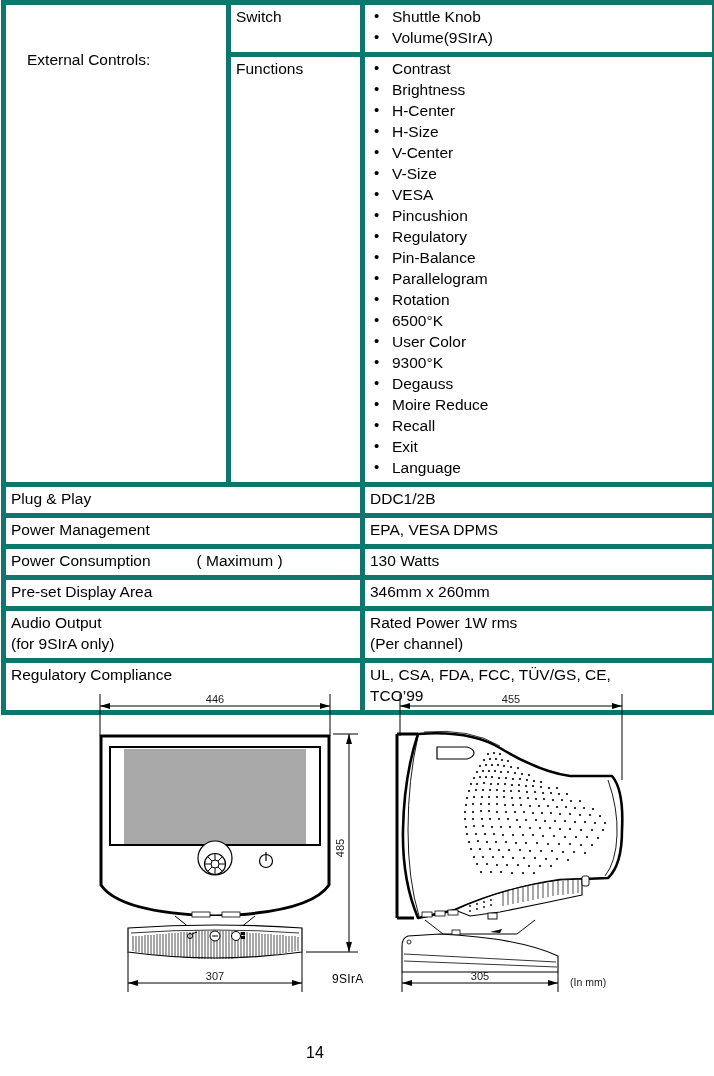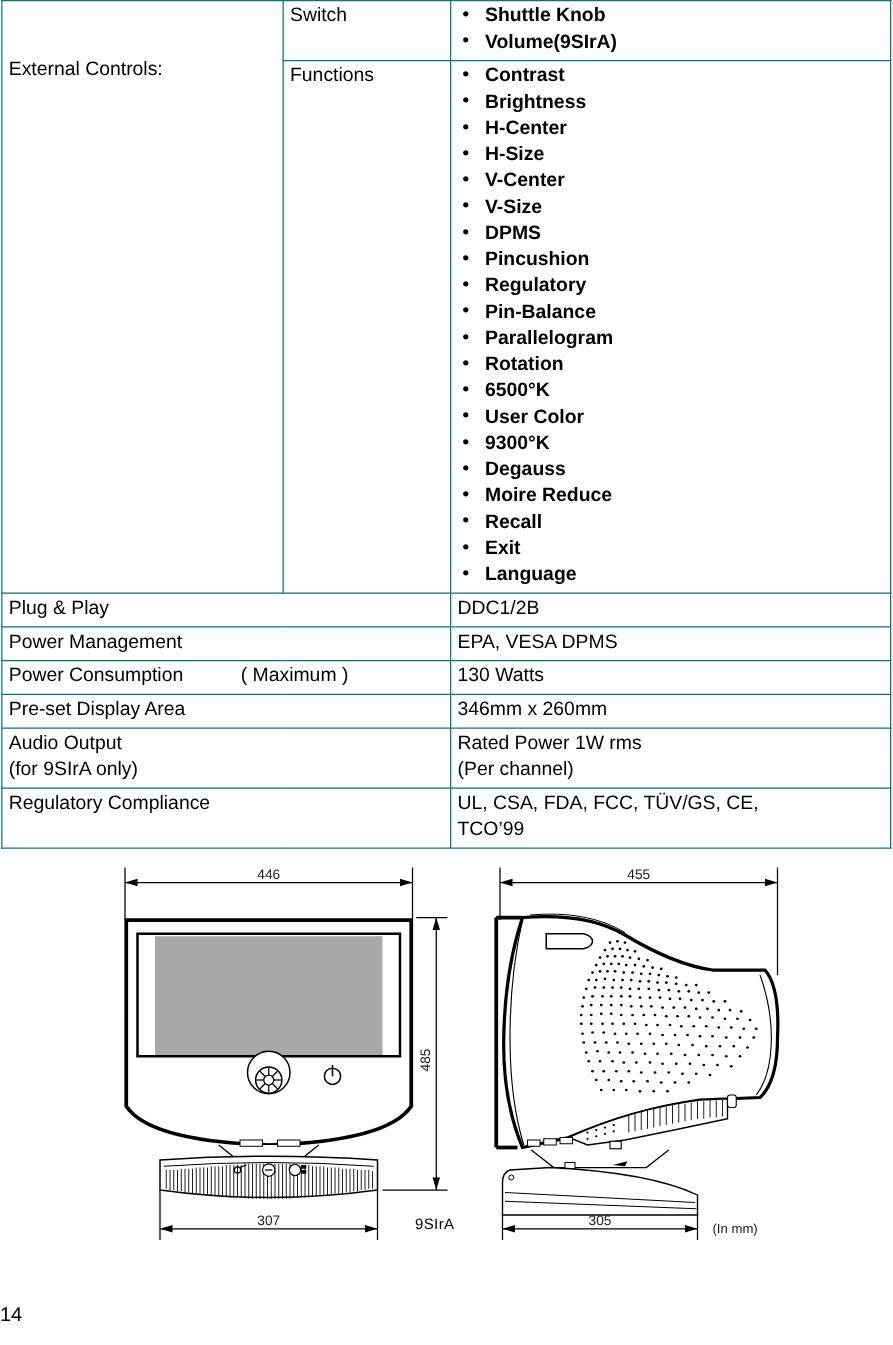--- a/index.html
+++ b/index.html
@@ -20,49 +20,48 @@
   .spec-table {
     position: absolute;
     left: 1px;
     top: 0px;
     width: 711px;
     border-collapse: collapse;
     table-layout: fixed;
     font-size: 15.5px;
   }
   .spec-table td {
-    border: 1px solid #0f766e;
+    border: 5px solid #0f766e;
     padding: 1px 4px 4px 5px;
     vertical-align: top;
     line-height: 21px;
   }
   .col-a { width: 225px; }
   .col-b { width: 134px; }
   .col-c { width: 352px; }
   .cell-span-label {
     position: relative;
   }
   .label-mid {
     position: absolute;
-    left: 5px;
+    left: 21px;
     top: 44px;
     text-align: right;
   }
 
   ul.bullets {
     list-style: none;
     margin: 0;
     padding: 0;
   }
   ul.bullets li {
     line-height: 21px;
     padding-left: 22px;
     position: relative;
     white-space: nowrap;
-    font-weight: bold;
   }
   ul.bullets li::before {
     content: "\2022";
     position: absolute;
     left: 4px;
     top: -1px;
     font-size: 15px;
   }
 
   .max-label {
@@ -86,21 +85,21 @@
     top: 972px;
     font-size: 12px;
     letter-spacing: 0.3px;
   }
 
   .page-number {
     position: absolute;
     left: 0;
     top: 1044px;
     width: 630px;
-    text-align: left;
+    text-align: center;
     font-size: 16px;
   }
 
   .dim-text { font-family: "Liberation Sans", sans-serif; font-size: 11px; fill: #1a1a1a; }
   .unit-text { font-family: "Liberation Sans", sans-serif; font-size: 10.5px; fill: #1a1a1a; }
 </style>
 </head>
 <body>
 
 <table class="spec-table">
@@ -127,21 +126,21 @@
     <tr>
       <td>Functions</td>
       <td>
         <ul class="bullets">
           <li>Contrast</li>
           <li>Brightness</li>
           <li>H-Center</li>
           <li>H-Size</li>
           <li>V-Center</li>
           <li>V-Size</li>
-          <li>DPMS</li>
+          <li>VESA</li>
           <li>Pincushion</li>
           <li>Regulatory</li>
           <li>Pin-Balance</li>
           <li>Parallelogram</li>
           <li>Rotation</li>
           <li>6500°K</li>
           <li>User Color</li>
           <li>9300°K</li>
           <li>Degauss</li>
           <li>Moire Reduce</li>

